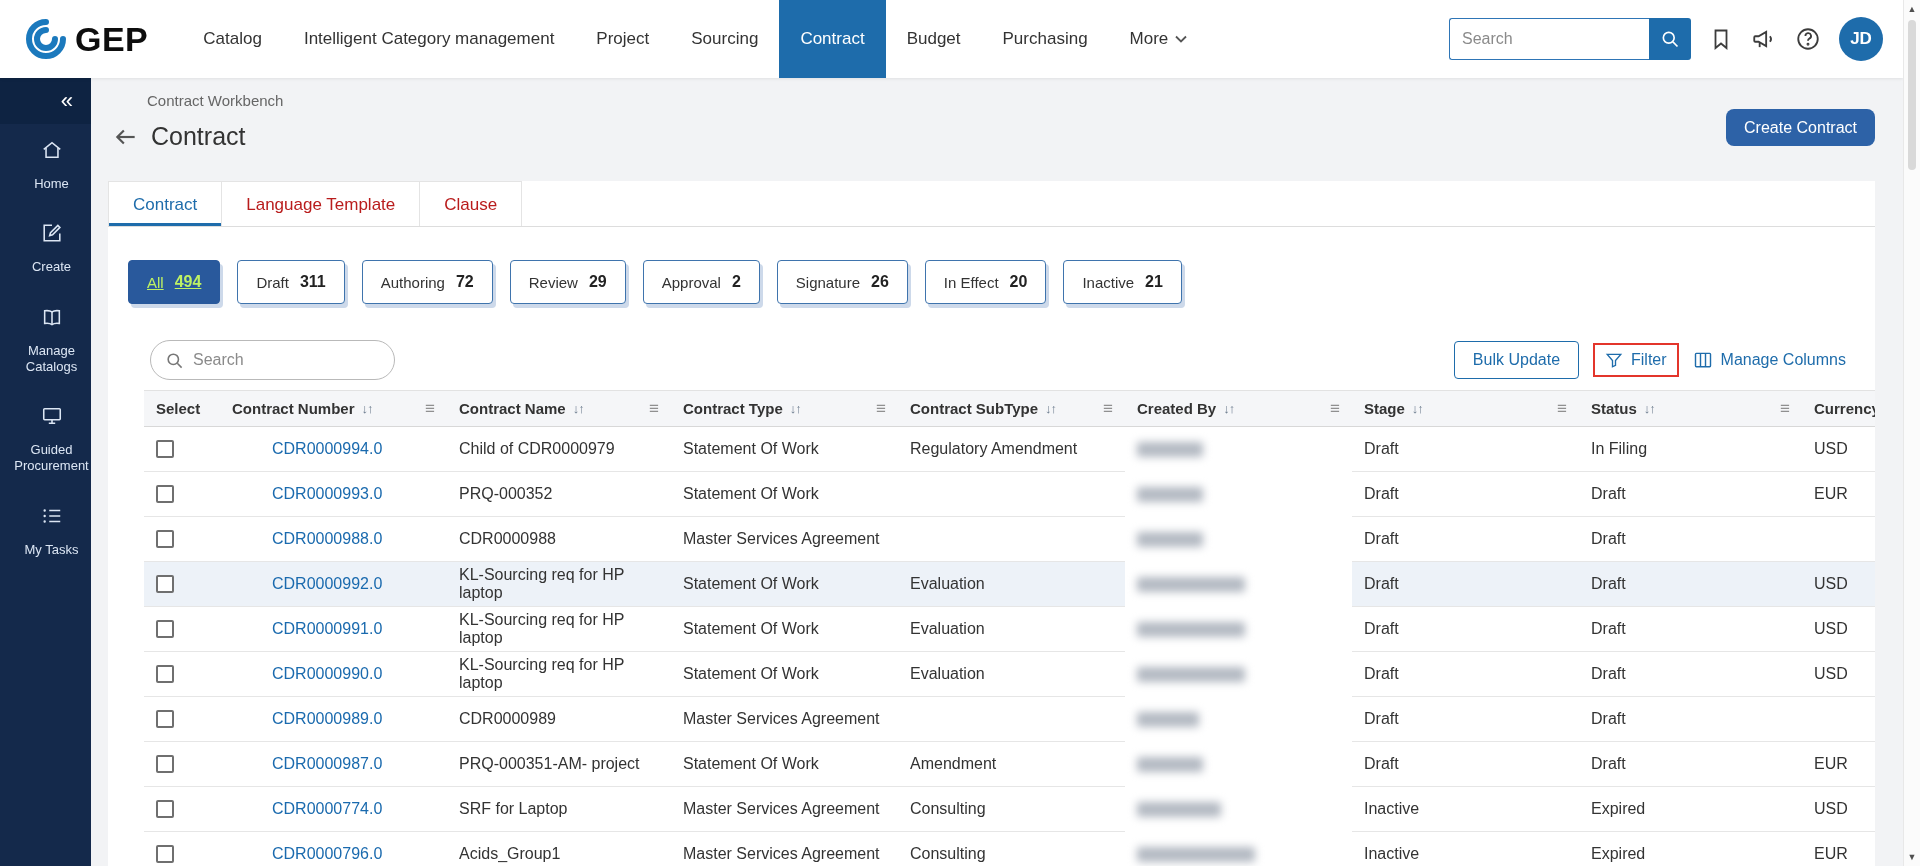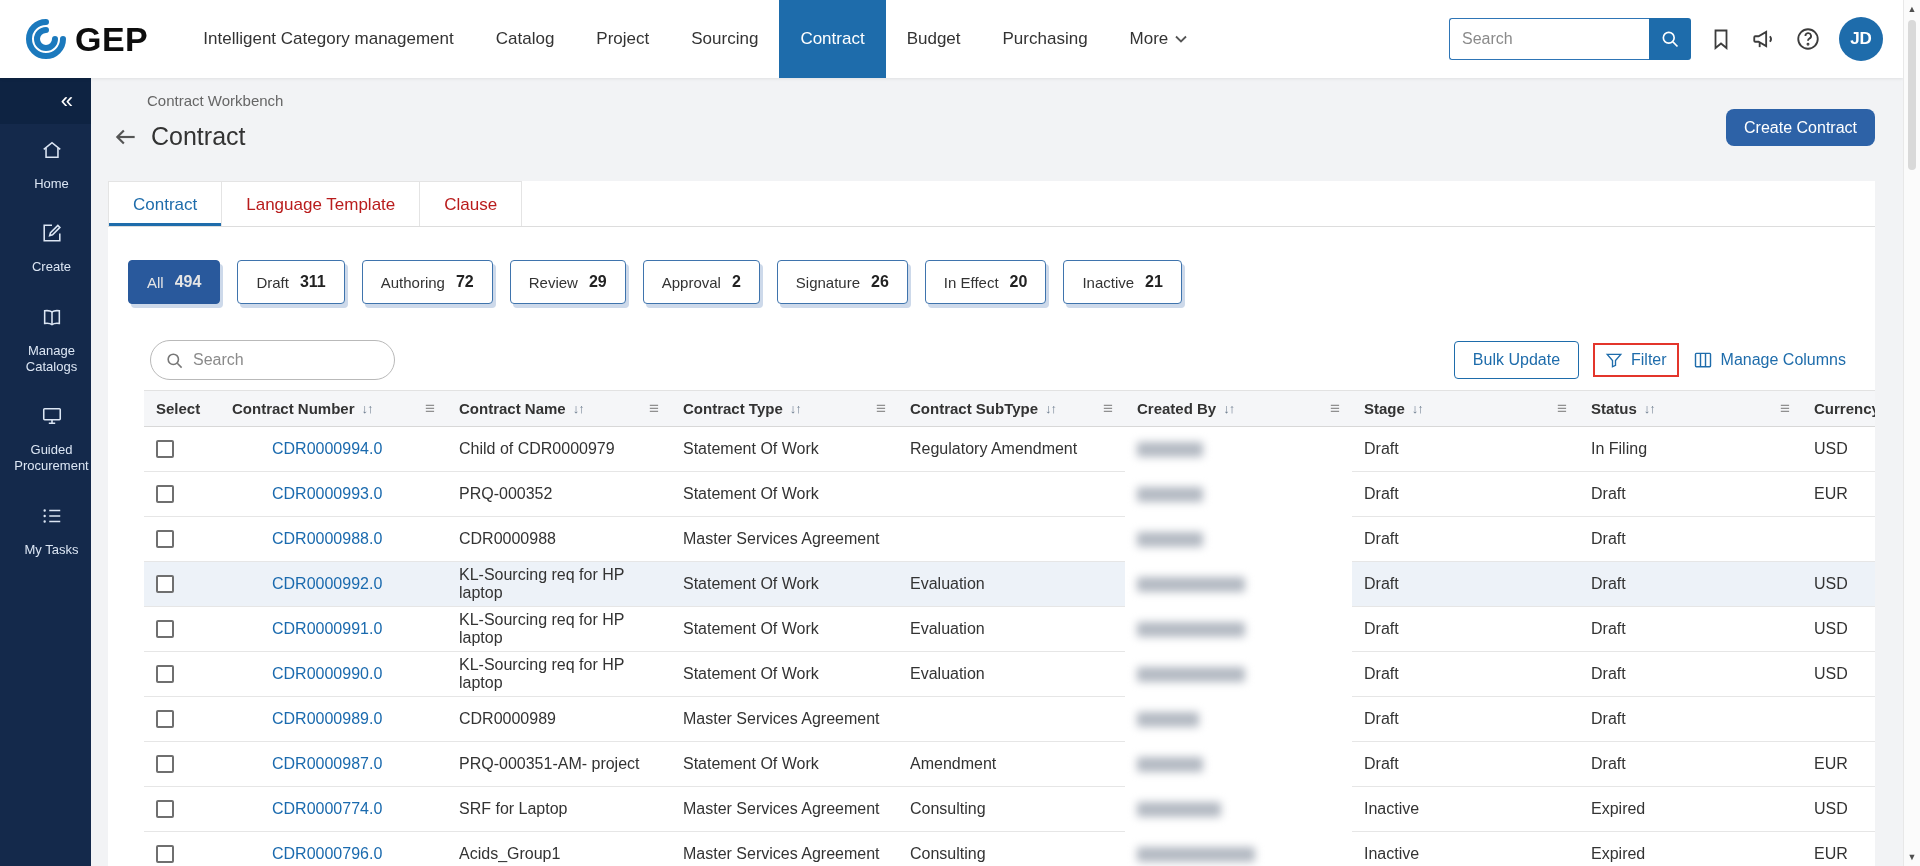--- a/index.html
+++ b/index.html
@@ -52,21 +52,21 @@
   .tabstrip{display:flex;height:46px;border-bottom:1px solid #ddd;}
   .tab{padding:0 24px;line-height:45px;font-size:17px;color:#b91c1c;background:#fff;border:1px solid #e4e4e4;border-bottom:none;margin-right:-1px;cursor:pointer;white-space:nowrap;}
   .tab.active{color:var(--primary-blue);box-shadow:inset 0 -3px 0 var(--primary-blue);font-weight:500;}
 
   
   .chips{display:flex;gap:17px;margin-top:33px;padding-left:20px;}
   .chip{height:44px;display:flex;align-items:center;gap:11px;padding:0 18px;background:#fff;border:1px solid #3f74ad;border-radius:4px;box-shadow:3px 4px 0 0 #cdd9ea;cursor:pointer;}
   .chip-label{font-size:15px;color:#333;}
   .chip-count{font-size:16px;font-weight:700;color:#222;}
   .chip.active{background:var(--chip-active-blue);border-color:var(--chip-active-blue);}
-  .chip.active .chip-label,.chip.active .chip-count{color:#e5e5e5;}
+  .chip.active .chip-label,.chip.active .chip-count{color:#bef264;text-decoration:underline;}
 
   
   .controls{display:flex;align-items:center;margin-top:36px;padding:0 29px 0 42px;height:40px;}
   .list-search{width:245px;height:40px;border:1px solid #b9b9b9;border-radius:20px;display:flex;align-items:center;gap:9px;padding:0 14px;color:#777;}
   .list-search input{border:none;outline:none;flex:1;font-size:16px;font-family:inherit;color:#333;background:transparent;}
   .list-search input::placeholder{color:#8a8a8a;}
   .right-actions{margin-left:auto;display:flex;align-items:center;gap:14px;}
   .btn-outline{height:38px;padding:0 18px;background:#fff;border:1px solid var(--primary-blue);color:var(--primary-blue);border-radius:4px;font-size:16px;font-family:inherit;cursor:pointer;}
   .annotation-box{border:2px solid var(--annotation-red);padding:6px 10px;display:flex;align-items:center;}
   .text-btn{display:flex;align-items:center;gap:8px;color:var(--primary-blue);font-size:16px;cursor:pointer;white-space:nowrap;}
@@ -103,24 +103,24 @@
     <span>
       <svg width="40" height="40" viewBox="0 0 40 40" fill="none">
         <path d="M20 3 A17 17 0 1 0 37 20" stroke="#1b79bd" stroke-width="6" stroke-linecap="round"></path>
         <path d="M20 11 A9 9 0 1 0 29 20" stroke="#1b79bd" stroke-width="6" stroke-linecap="round"></path>
       </svg>
     </span>
     <span class="logo-text">GEP</span>
   </div>
   <nav class="topnav">
     <div class="nav-item">
+        <span>Catalog</span>
+      </div>
+    <div class="nav-item">
         <span>Intelligent Category management</span>
-      </div>
-    <div class="nav-item">
-        <span>Catalog</span>
       </div>
     <div class="nav-item">
         <span>Project</span>
       </div>
     <div class="nav-item">
         <span>Sourcing</span>
       </div>
     <div class="nav-item active">
         <span>Contract</span>
       </div>

